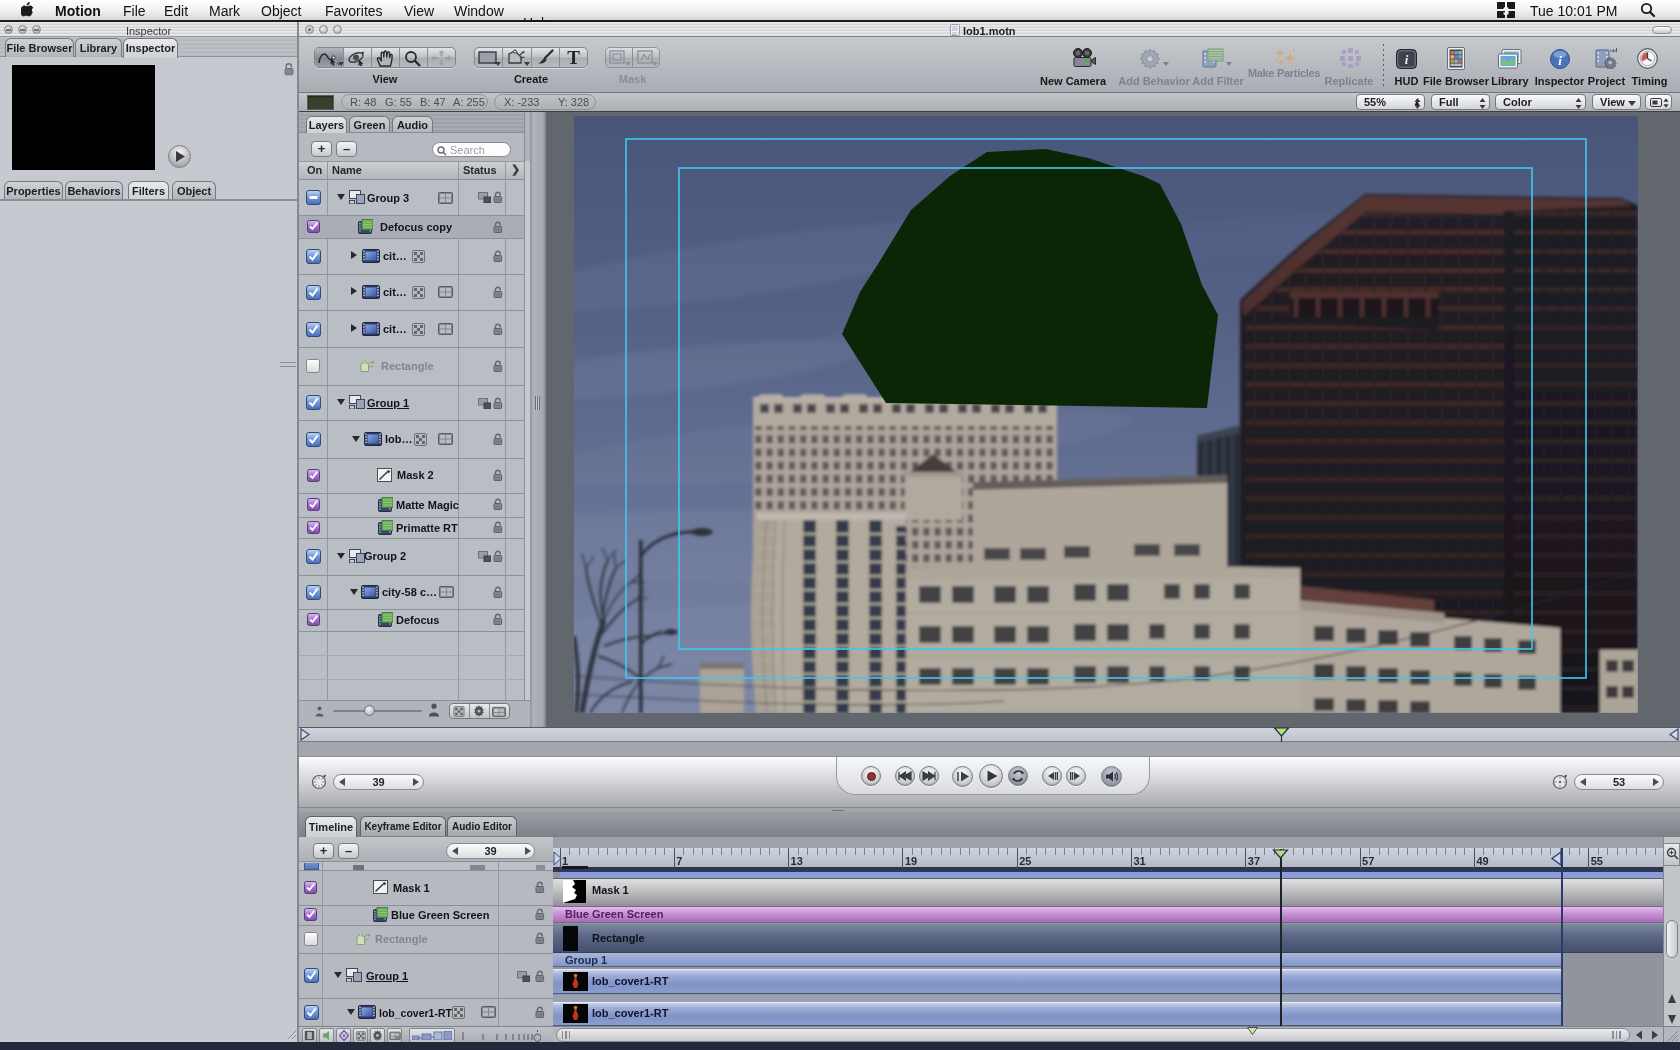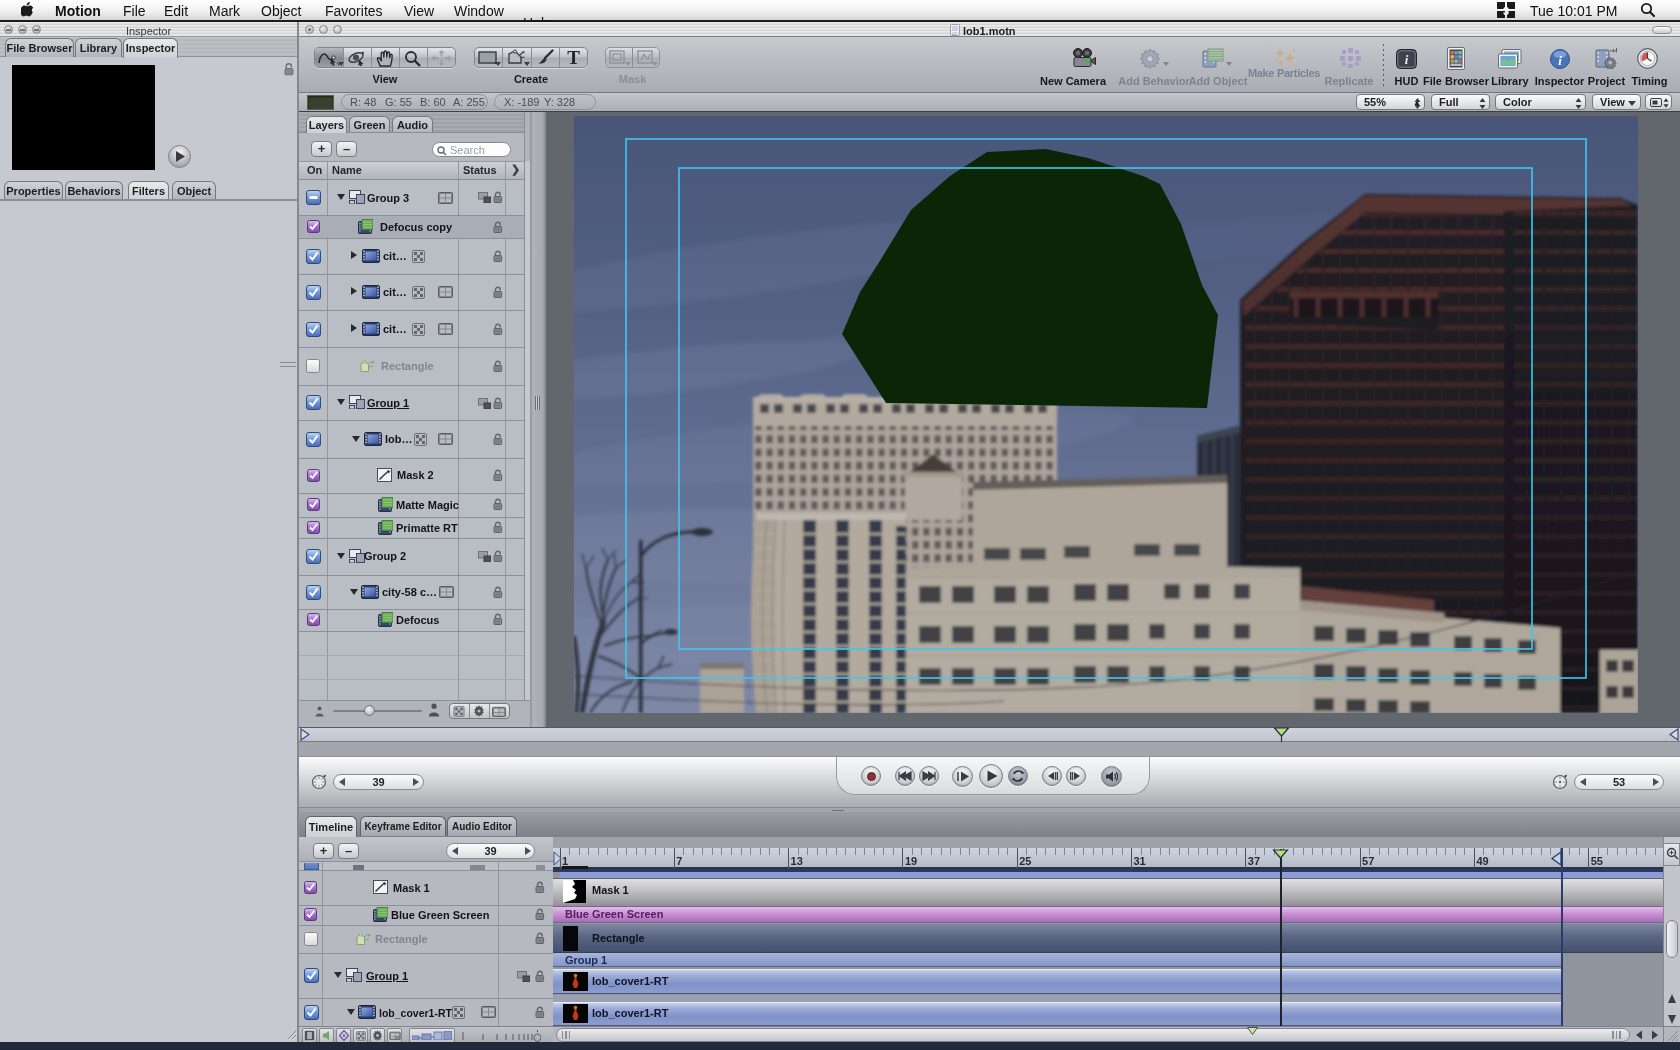--- a/index.html
+++ b/index.html
@@ -204,21 +204,21 @@
     <rect x="1" y="3" width="13" height="16" rx="1" fill="#8ea0c0" stroke="#6a7890"></rect>
     <rect x="2.5" y="5" width="1.5" height="2" fill="#d8dce4"></rect>
     <rect x="2.5" y="9" width="1.5" height="2" fill="#d8dce4"></rect>
     <rect x="2.5" y="13" width="1.5" height="2" fill="#d8dce4"></rect>
     <rect x="11" y="5" width="1.5" height="2" fill="#d8dce4"></rect>
     <rect x="11" y="9" width="1.5" height="2" fill="#d8dce4"></rect>
     <rect x="11" y="13" width="1.5" height="2" fill="#d8dce4"></rect>
     <rect x="6" y="1" width="15" height="12" fill="#a8c4a8" stroke="#7a9a7a"></rect>
     <path d="M7 3.5 h13 M7 6 h13 M7 8.5 h13 M7 11 h13" stroke="#88a888" stroke-width="1"></path>
   </svg>
-<div class="abs b" style="left:1168px;top:75px;width:100px;text-align:center;font-size:11px;color:#7b8390;">Add Object</div>
+<div class="abs b" style="left:1168px;top:75px;width:100px;text-align:center;font-size:11px;color:#7b8390;">Add Filter</div>
 <div class="abs" style="left:1226px;top:62px;width:0;height:0;border-left:3px solid transparent;border-right:3px solid transparent;border-top:4px solid #7b8390;"></div>
 
 <svg class="abs" style="left:1272px;top:46px" width="28" height="24" viewBox="0 0 28 24">
     <g fill="#d4a878" opacity="0.85">
       <path d="M8 2 l1.2 3.8 L13 7 L9.2 8.2 L8 12 L6.8 8.2 L3 7 L6.8 5.8 Z"></path>
       <path d="M18 6 l1.5 4.5 L24 12 L19.5 13.5 L18 18 L16.5 13.5 L12 12 L16.5 10.5 Z"></path>
       <path d="M9 13 l1 3 L13 17 L10 18 L9 21 L8 18 L5 17 L8 16 Z"></path>
       <circle cx="22" cy="4" r="1.2"></circle>
       <circle cx="4" cy="13" r="1"></circle>
       <circle cx="24" cy="20" r="1"></circle>
@@ -309,26 +309,26 @@
     <line x1="10.5" y1="10.5" x2="10.5" y2="4.5" stroke="#3a3a3e" stroke-width="1.2"></line>
     <line x1="10.5" y1="10.5" x2="14.5" y2="13" stroke="#3a3a3e" stroke-width="1.2"></line>
   </svg>
 <div class="abs b" style="left:1618px;top:75px;width:63px;text-align:center;font-size:11px;color:#17171a;">Timing</div>
 
 <div class="abs" id="statusrow" style="left:299px;top:93px;width:1381px;height:19px;background:linear-gradient(#c2c5c9,#abaeb3);border-bottom:1px solid #3c3f44;"></div>
 <div class="abs" style="left:307px;top:95px;width:27px;height:15px;background:#38412f;border:1px solid #5a5e55;box-shadow:inset 0 1px 2px rgba(0,0,0,.5);"></div>
 <div class="pill" style="left:341px;top:94px;width:147px;height:16px;line-height:15px;">
   <span class="abs" style="left:8px;">R: 48</span>
     <span class="abs" style="left:43px;">G: 55</span>
-    <span class="abs" style="left:78px;">B: 60</span>
+    <span class="abs" style="left:78px;">B: 47</span>
     <span class="abs" style="left:111px;">A: 255</span>
 </div>
 <div class="pill" style="left:494px;top:94px;width:102px;height:16px;line-height:15px;">
-  <span class="abs" style="left:9px;">X: -189</span>
-    <span class="abs" style="left:49px;">Y: 328</span>
+  <span class="abs" style="left:9px;">X: -233</span>
+    <span class="abs" style="left:63px;">Y: 328</span>
 </div>
 
 <div class="abs" style="left:1356px;top:94px;width:69px;height:16px;border:1px solid #75787d;border-radius:4px;background:linear-gradient(#fbfbfc,#d2d5d9);font-size:11px;font-weight:bold;color:#1d1d1f;line-height:15px;"><span style="padding-left:7px;">55%</span><span style="position:absolute;right:4px;top:0;font-size:8px;letter-spacing:-1px;">▲<br></span><svg style="position:absolute;right:3px;top:2.5px" width="7" height="11" viewBox="0 0 7 11">
       <path d="M3.5 0 L6.5 4 H0.5 Z" fill="#3a3a3e"></path>
       <path d="M3.5 11 L6.5 7 H0.5 Z" fill="#3a3a3e"></path>
     </svg></div>
 <div class="abs" style="left:1431px;top:94px;width:59px;height:16px;border:1px solid #75787d;border-radius:4px;background:linear-gradient(#fbfbfc,#d2d5d9);font-size:11px;font-weight:bold;color:#1d1d1f;line-height:15px;"><span style="padding-left:7px;">Full</span><svg style="position:absolute;right:3px;top:2.5px" width="7" height="11" viewBox="0 0 7 11">
       <path d="M3.5 0 L6.5 4 H0.5 Z" fill="#3a3a3e"></path>
       <path d="M3.5 11 L6.5 7 H0.5 Z" fill="#3a3a3e"></path>
     </svg></div>

